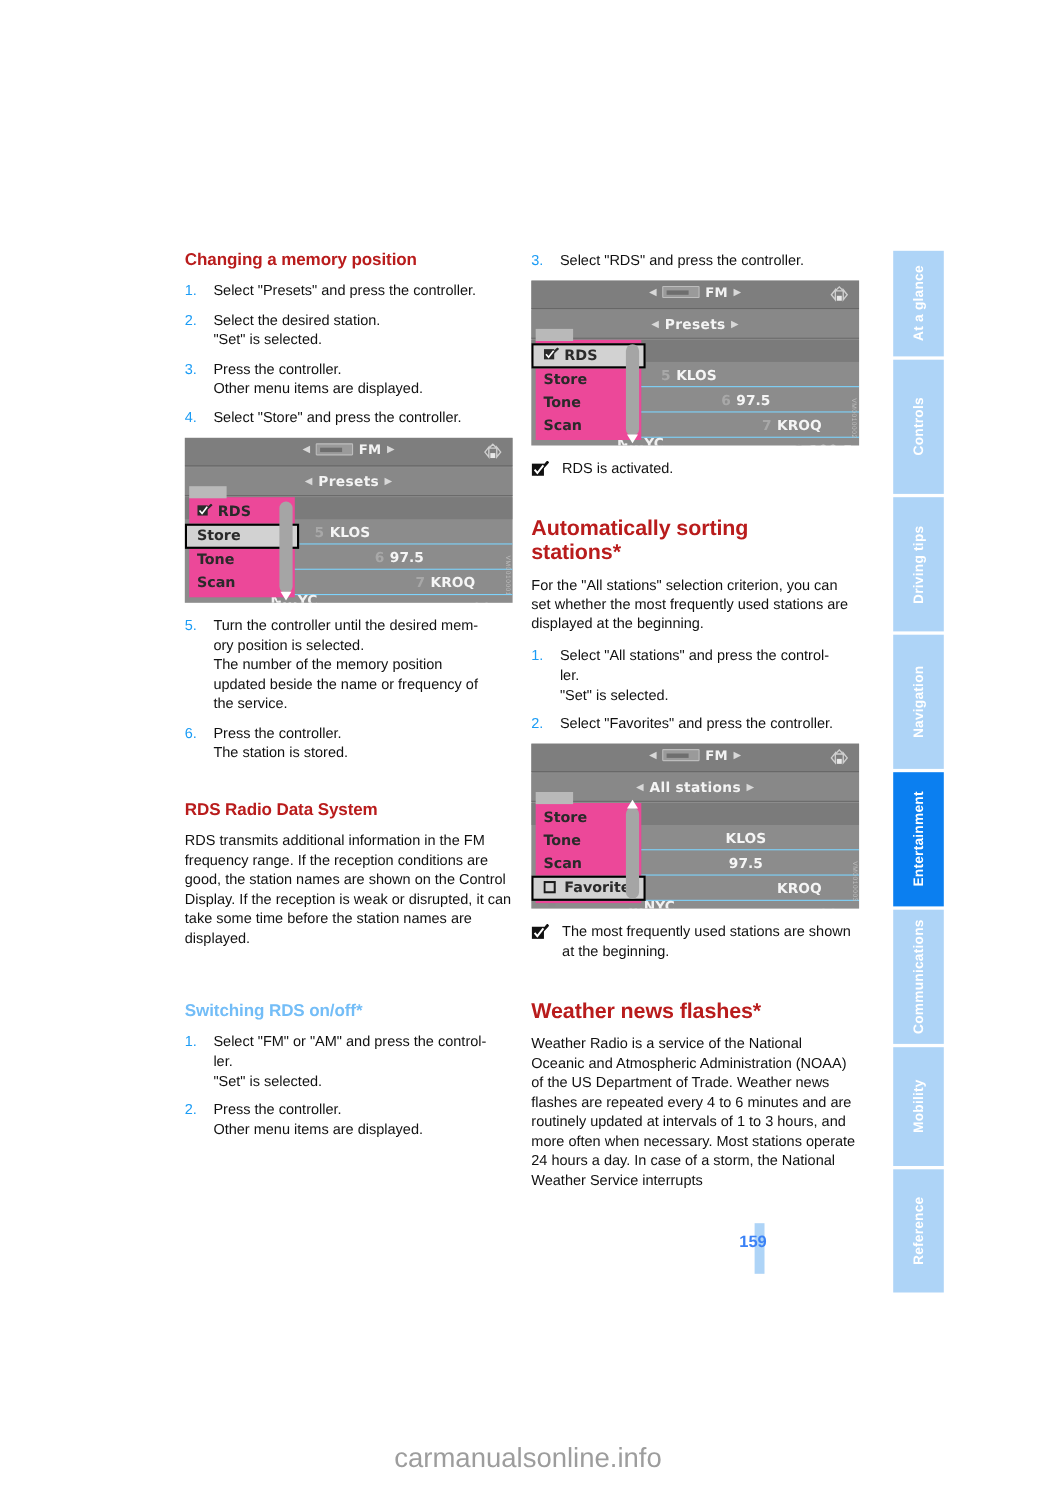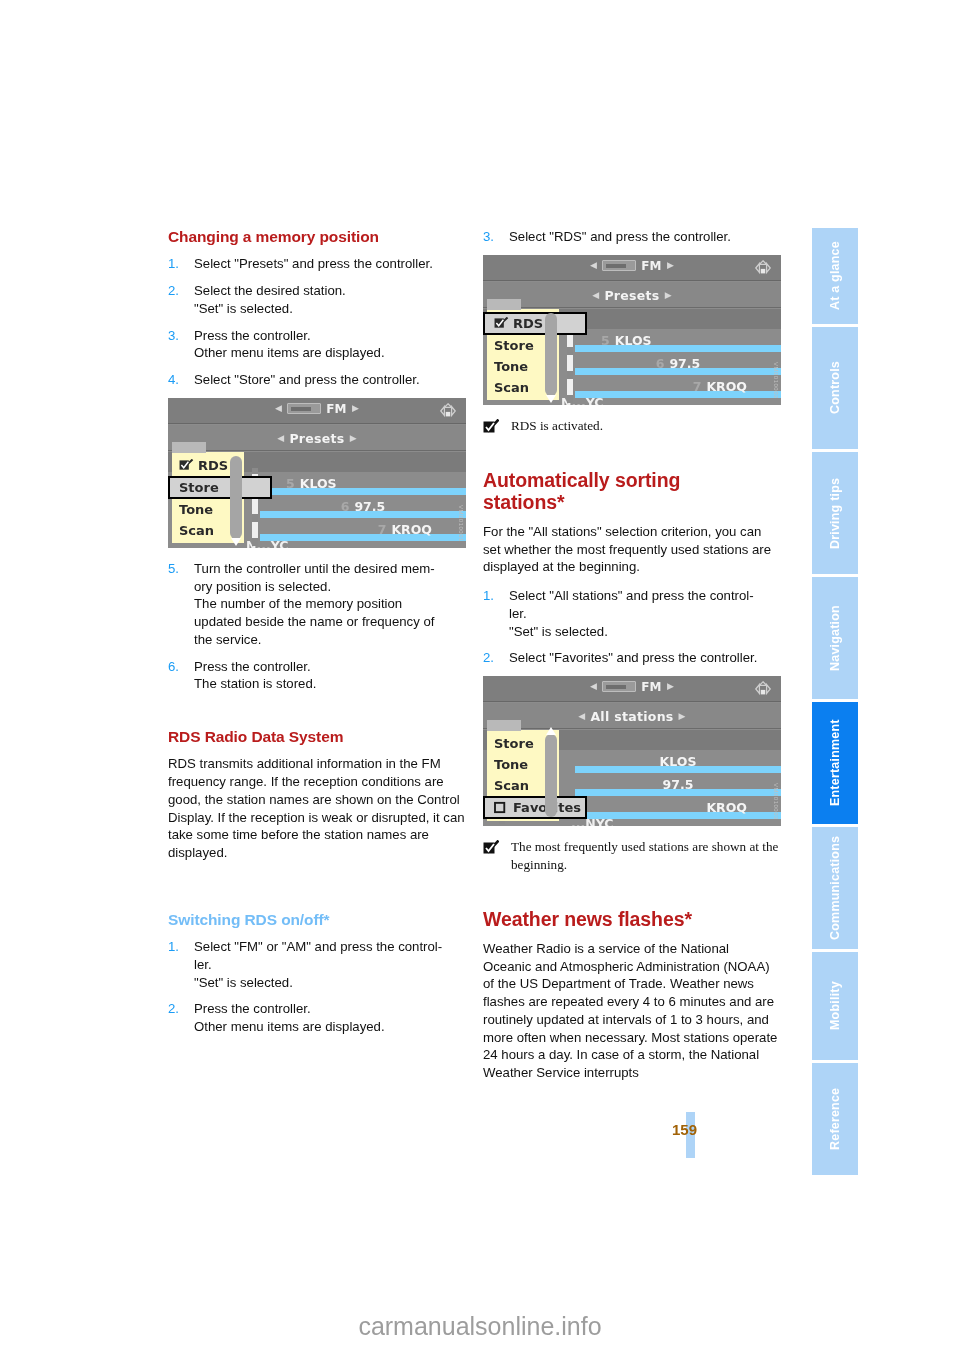--- a/index.html
+++ b/index.html
@@ -91,21 +91,20 @@
   ol.steps > li .sub-line { display: block; }
 
   
   .note {
     position: relative;
     padding-left: 28px;
     font-size: 13.2px;
     line-height: 1.345;
     color: #111;
     margin: 10px 0 0 0;
-    font-family: Liberation Serif, serif;
   }
   .note .cbicon {
     position: absolute; left: 0; top: 2px;
     width: 16px; height: 15px;
   }
 
   
   .screen {
     position: relative;
     width: 298px; height: 150px;
@@ -156,21 +155,21 @@
   }
   .scr-body { position: absolute; left: 0; top: 54px; width: 100%; bottom: 0; }
   .scr-darkrow {
     position:absolute; left:0; top:0; width:100%; height:20px; background:#7b7b7b;
   }
   
   .stations { position: absolute; left: 92px; top: 0; right: 0; bottom: 0; }
   .st-row {
     position: relative;
     height: 23px;
-    border-bottom: 7px solid #7dd3fc;
+    border-bottom: 1px solid #7dd3fc;
     color: #f5f5f5;
     font-size: 12.5px;
     font-weight: bold;
     line-height: 23px;
   }
   .st-row .pnum { color: #a8a8a8; font-weight: bold; margin-right: 5px; }
   .st-row.r0 { top: 20px; padding-left: 26px; }
   .st-row.r1 { top: 20px; text-align: center; }
   .st-row.r2 { top: 20px; text-align: right; padding-right: 34px; }
   .st-row.r3 { top: 20px; text-align: right; padding-right: 6px; border-bottom: none; }
@@ -181,22 +180,22 @@
   .scrollbar {
     position: absolute; left: 84px; top: 16px; width: 6px; bottom: 2px;
     background: #8a8a8a;
   }
   .scrollbar i {
     position: absolute; left: 0; width: 6px; background: #f0f0f0; display:block;
   }
   
   .popup {
     position: absolute; left: 4px; top: 0px;
-    width: 72px;
-    background: #fef9c3;
+    width: 96px;
+    background: #ec4899;
     padding: 3px 16px 2px 0;
   }
   .popup .tabnub {
     position: absolute; left: 0px; top: -10px; width: 34px; height: 11px;
     background: #b9b9b9;
   }
   .popup .pit {
     height: 21px; line-height: 21px;
     color: #2a2a2a; font-size: 13px; font-weight: bold;
     padding-left: 7px;
@@ -220,21 +219,21 @@
   .wm-vert {
     position: absolute; right: 2px; bottom: 6px;
     writing-mode: vertical-rl;
     color: #bfbfbf; font-size: 6px; letter-spacing: 0.5px;
     font-family: "Liberation Sans", sans-serif;
   }
 
   
   .pagenum {
     position: absolute; left: 672px; top: 1121px;
-    font-size: 15px; font-weight: bold; color: #a16207;
+    font-size: 15px; font-weight: bold; color: #3b82f6;
   }
   .page-bar {
     position: absolute; left: 686px; top: 1112px;
     width: 9px; height: 46px; background: #aed4f7;
   }
   .footer-wm {
     position: absolute; left: 0; top: 1312px; width: 960px;
     text-align: center;
     color: #9d9d9d; font-size: 25px; letter-spacing: 0px;
     font-family: "Liberation Sans", sans-serif;

